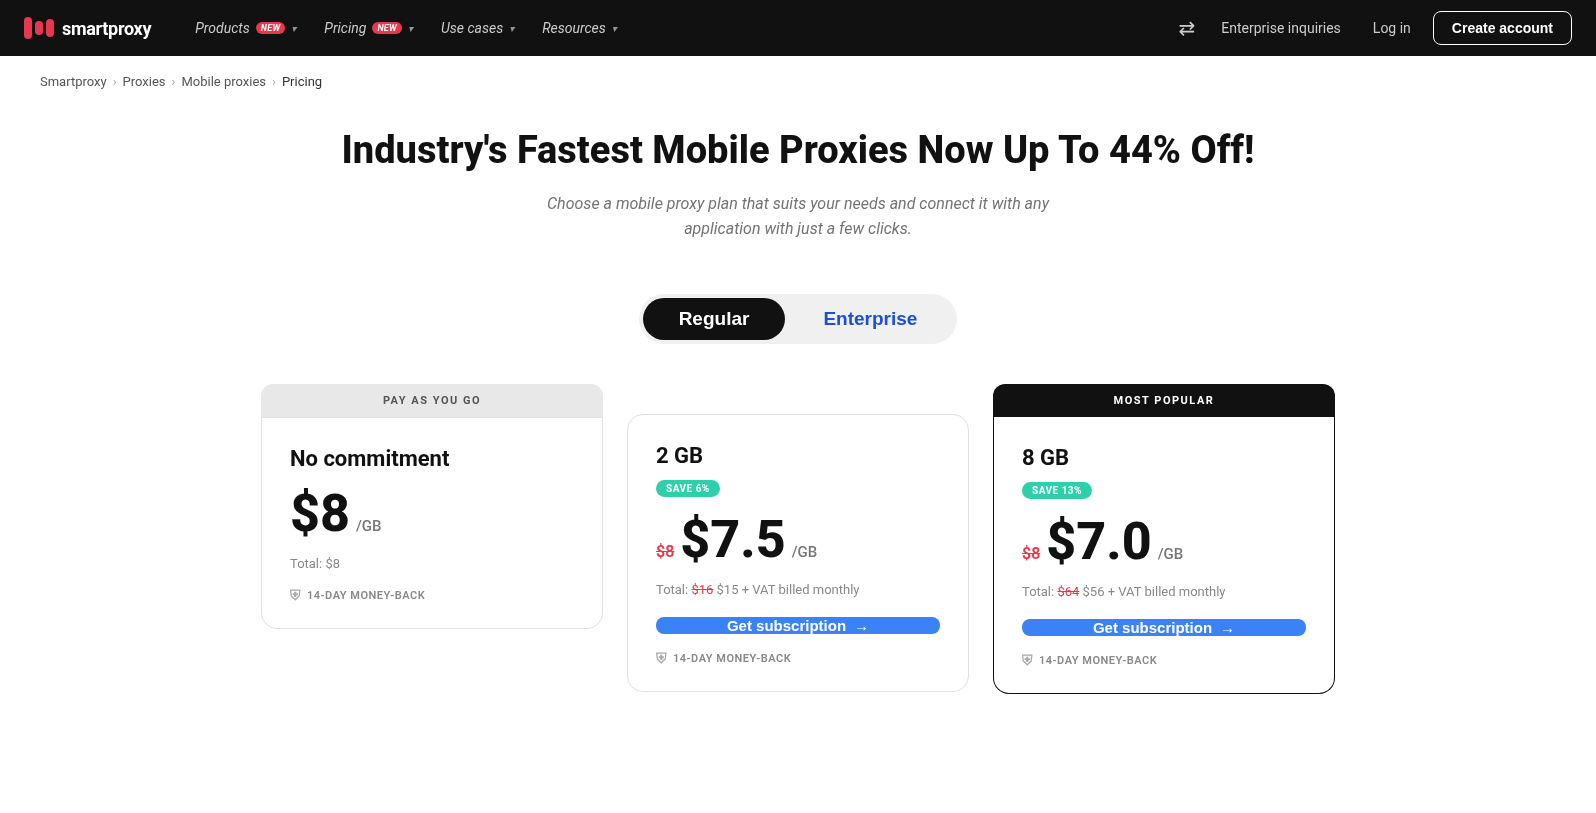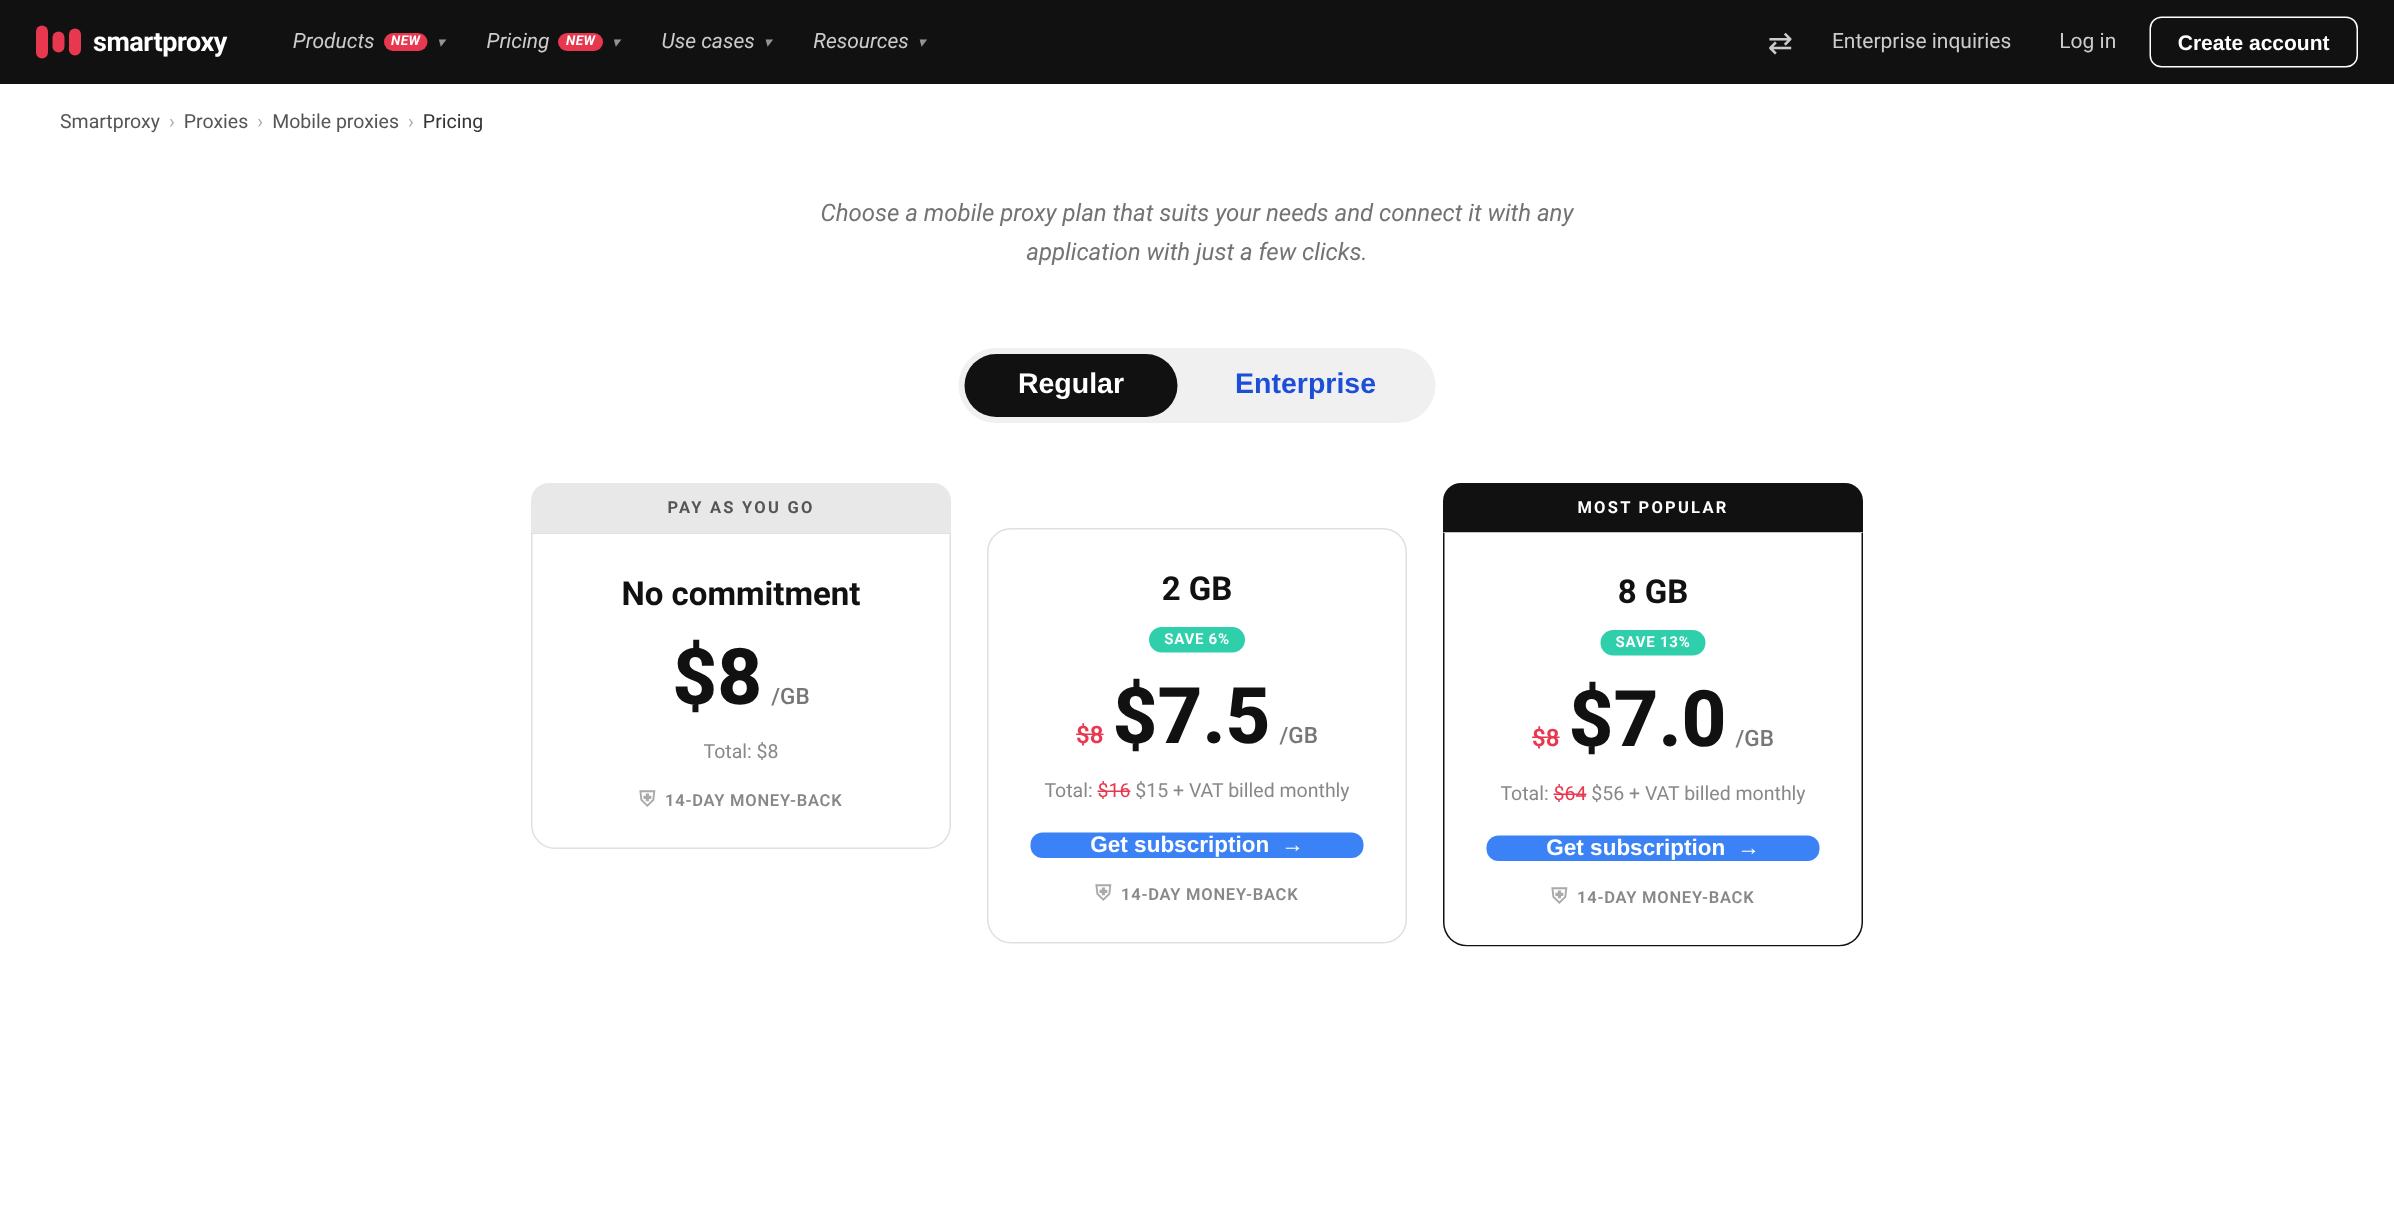--- a/index.html
+++ b/index.html
@@ -198,24 +198,24 @@
       background: #111;
       color: #fff;
       border-radius: 12px 12px 0 0;
     }
 
     .pricing-card {
       background: #fff;
       border: 1.5px solid #e0e0e0;
       border-radius: 0 0 16px 16px;
       padding: 28px 28px 24px;
-      width: 280px;
+      width: 342px;
       display: flex;
       flex-direction: column;
-      align-items: center;
+      align-items: flex-start;
       gap: 12px;
     }
 
     .pricing-card.dark-border {
       border-color: #111;
       border-top: none;
     }
 
     .card-title {
       font-size: 22px;
@@ -372,20 +372,21 @@
   <a href="#">Smartproxy</a>
   <span class="breadcrumb-sep">›</span>
   <a href="#">Proxies</a>
   <span class="breadcrumb-sep">›</span>
   <a href="#">Mobile proxies</a>
   <span class="breadcrumb-sep">›</span>
   <span class="breadcrumb-current">Pricing</span>
 </div>
 
 <div class="hero">
+  <h1 class="hero-title">Industry's Fastest Mobile Proxies Now Up To 44% Off!</h1>
   <p class="hero-subtitle">Choose a mobile proxy plan that suits your needs and connect it with any application with just a few clicks.</p>
 </div>
 
 <div class="toggle-wrapper">
   <div class="toggle-container">
     <button class="toggle-btn active">Regular</button>
     <button class="toggle-btn inactive">Enterprise</button>
   </div>
 </div>
 

